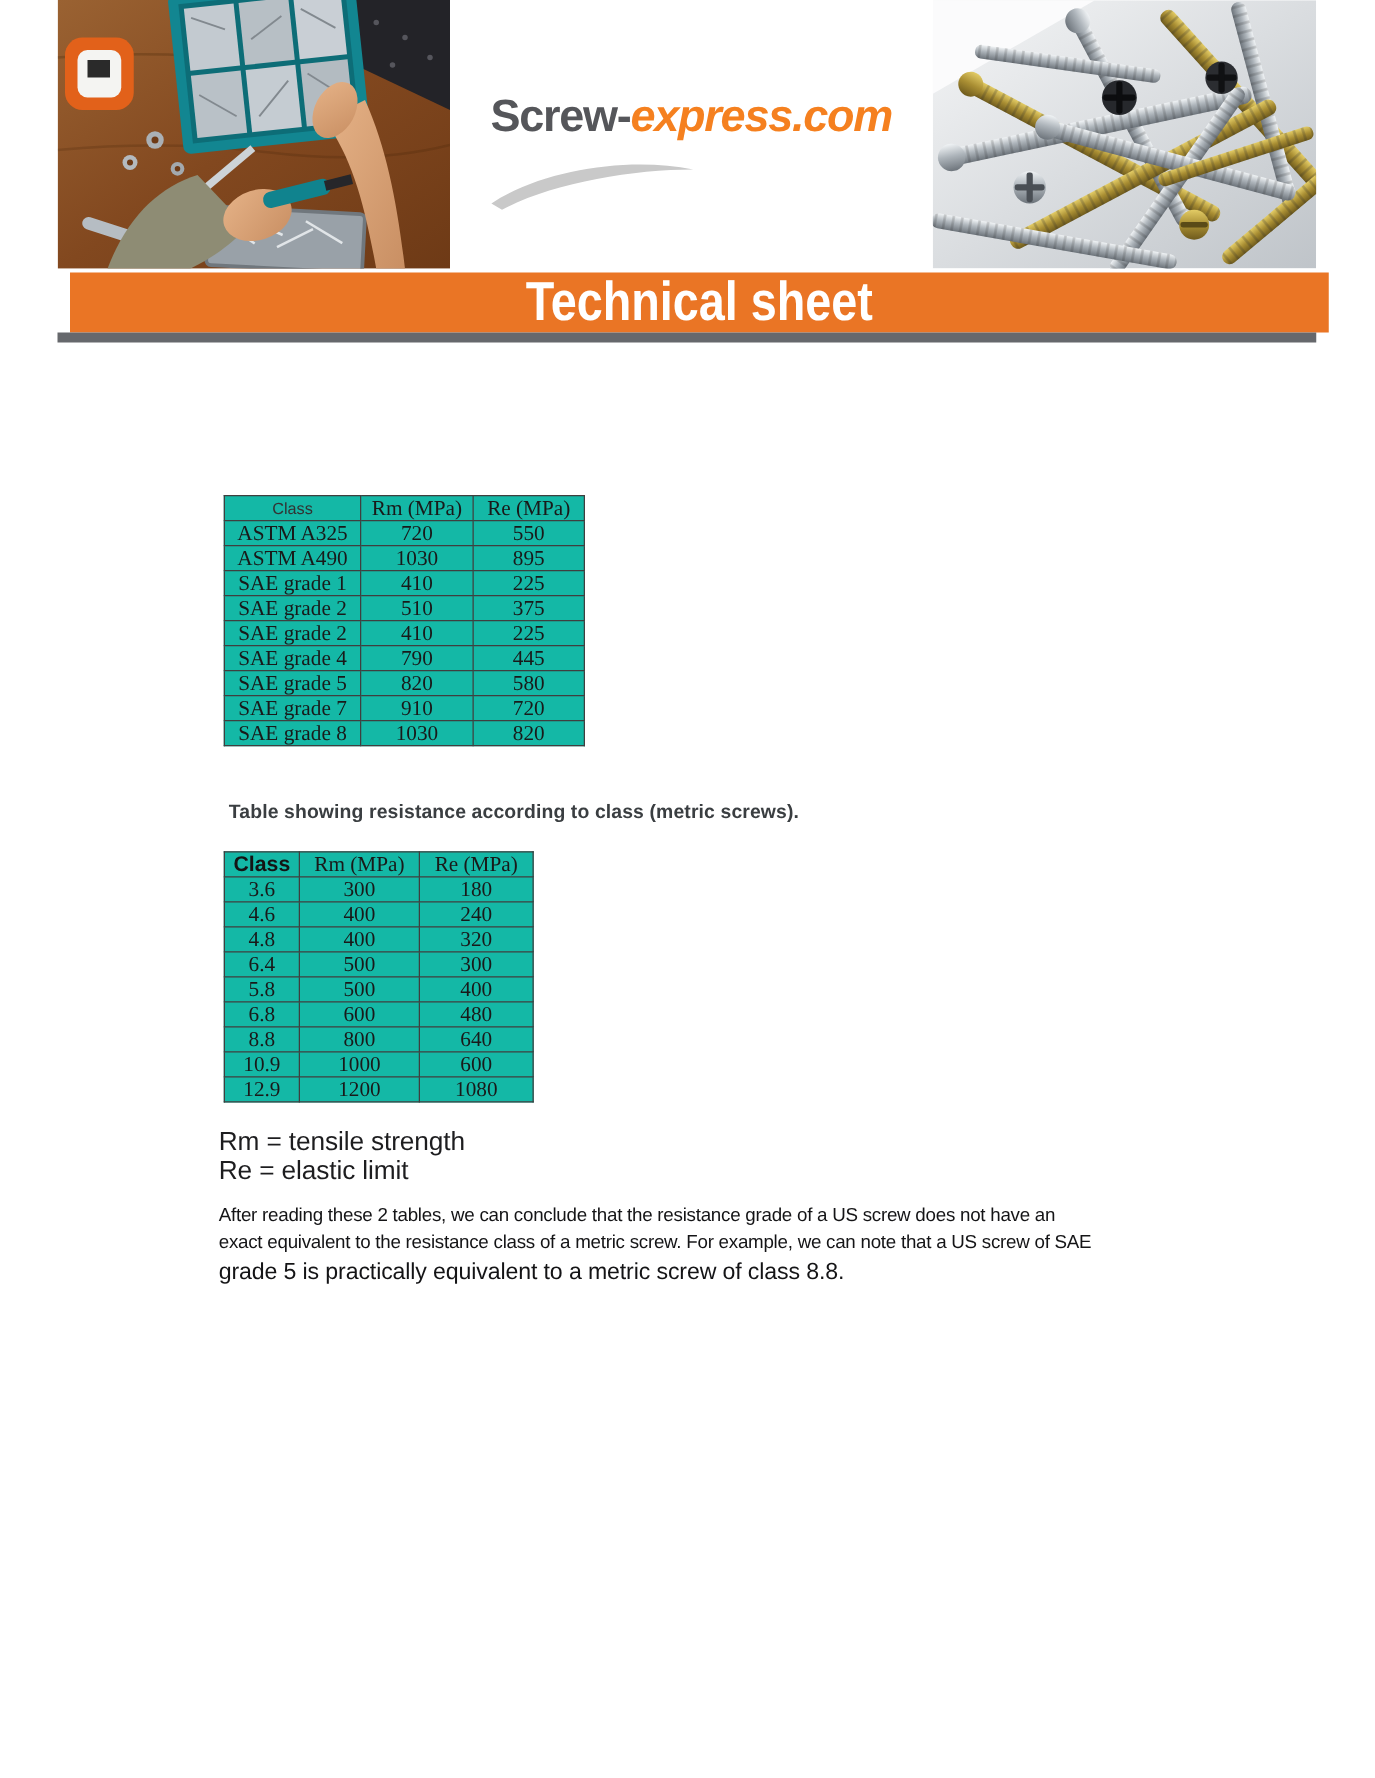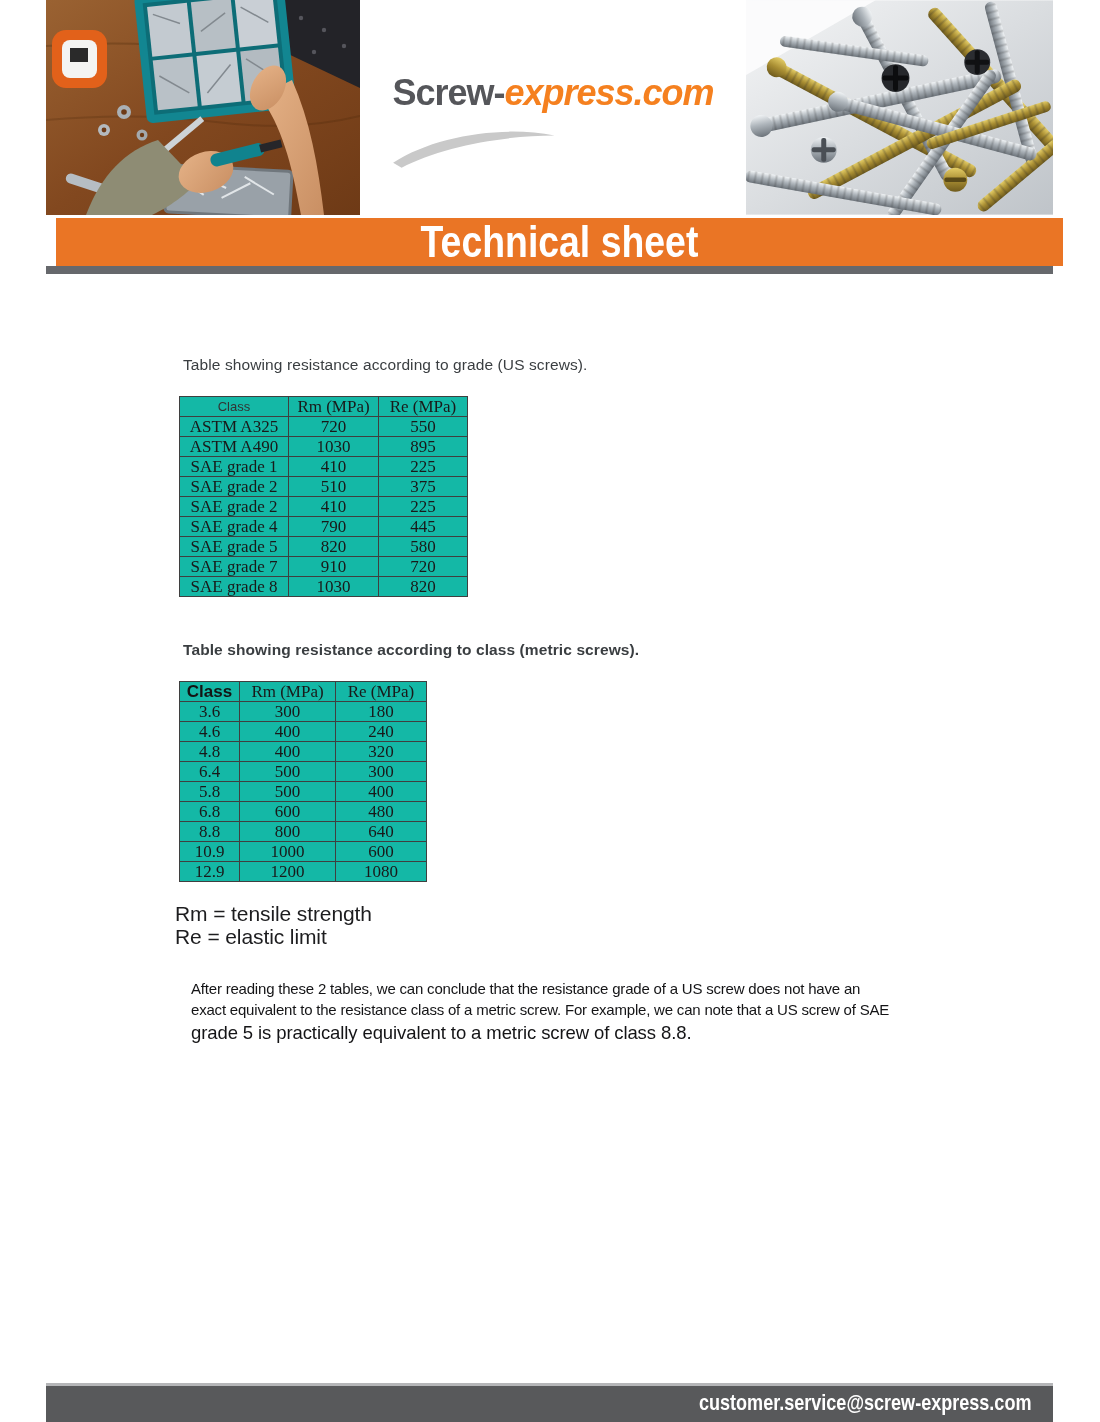--- a/index.html
+++ b/index.html
@@ -46,21 +46,21 @@
   .metric-table th:nth-child(1),.metric-table td:nth-child(1){width:55px;}
   .metric-table th:nth-child(2),.metric-table td:nth-child(2){width:91px;}
   .metric-table th:nth-child(3),.metric-table td:nth-child(3){width:86px;}
   .metric-table th:first-child{font-family:"Liberation Sans",sans-serif;font-size:17px;
        font-weight:bold;color:#141414;}
 
   
   .legend{position:absolute;left:175px;top:903px;margin:0;font-size:21px;color:#1d1d1f;
           line-height:22.5px;letter-spacing:-.1px;}
   .legend p{margin:0;}
-  .conclusion{position:absolute;left:175px;top:962px;width:702px;margin:16px;font-size:15px;
+  .conclusion{position:absolute;left:175px;top:962px;width:702px;margin:0;font-size:15px;
           color:#141416;line-height:21px;letter-spacing:-.2px;}
   .conclusion .big{font-size:18.5px;letter-spacing:-.1px;line-height:26px;}
 
   
   .footer{position:absolute;left:46px;top:1383px;width:1007px;height:39px;background:#58595b;
           box-sizing:border-box;border-top:3px solid #b5b6b8;text-align:right;}
   .footer span{display:inline-block;color:#ffffff;font-weight:bold;font-size:22px;
           line-height:34px;margin-right:22px;transform:scaleX(.82);transform-origin:right center;}
 </style>
 </head>
@@ -248,21 +248,20 @@
         </g>
       </svg>
     </div>
   </div>
 
   <div class="banner">
     <span>Technical sheet</span>
   </div>
   <div class="gray-strip"></div>
 
-  <p class="sect-title title-us">Table showing resistance according to grade (US screws).</p>
   <table class="dtable us-table">
       <thead>
         <tr>
           <th>Class</th>
           <th>Rm (MPa)</th>
           <th>Re (MPa)</th>
         </tr>
       </thead>
       <tbody>
         <tr>
@@ -371,17 +370,14 @@
       </tbody>
     </table>
 
   <div class="legend">
     <p>Rm = tensile strength</p>
     <p>Re = elastic limit</p>
   </div>
 
   <p class="conclusion"><span>After reading these 2 tables, we can conclude that the resistance grade of a US screw does not have an exact equivalent to the resistance class of a metric screw. For example, we can note that a US screw of SAE </span><span class="big">grade 5 is practically equivalent to a metric screw of class 8.8.</span></p>
 
-  <div class="footer">
-    <span>customer.service@screw-express.com</span>
-  </div>
 
 </div>
 
 </body></html>

